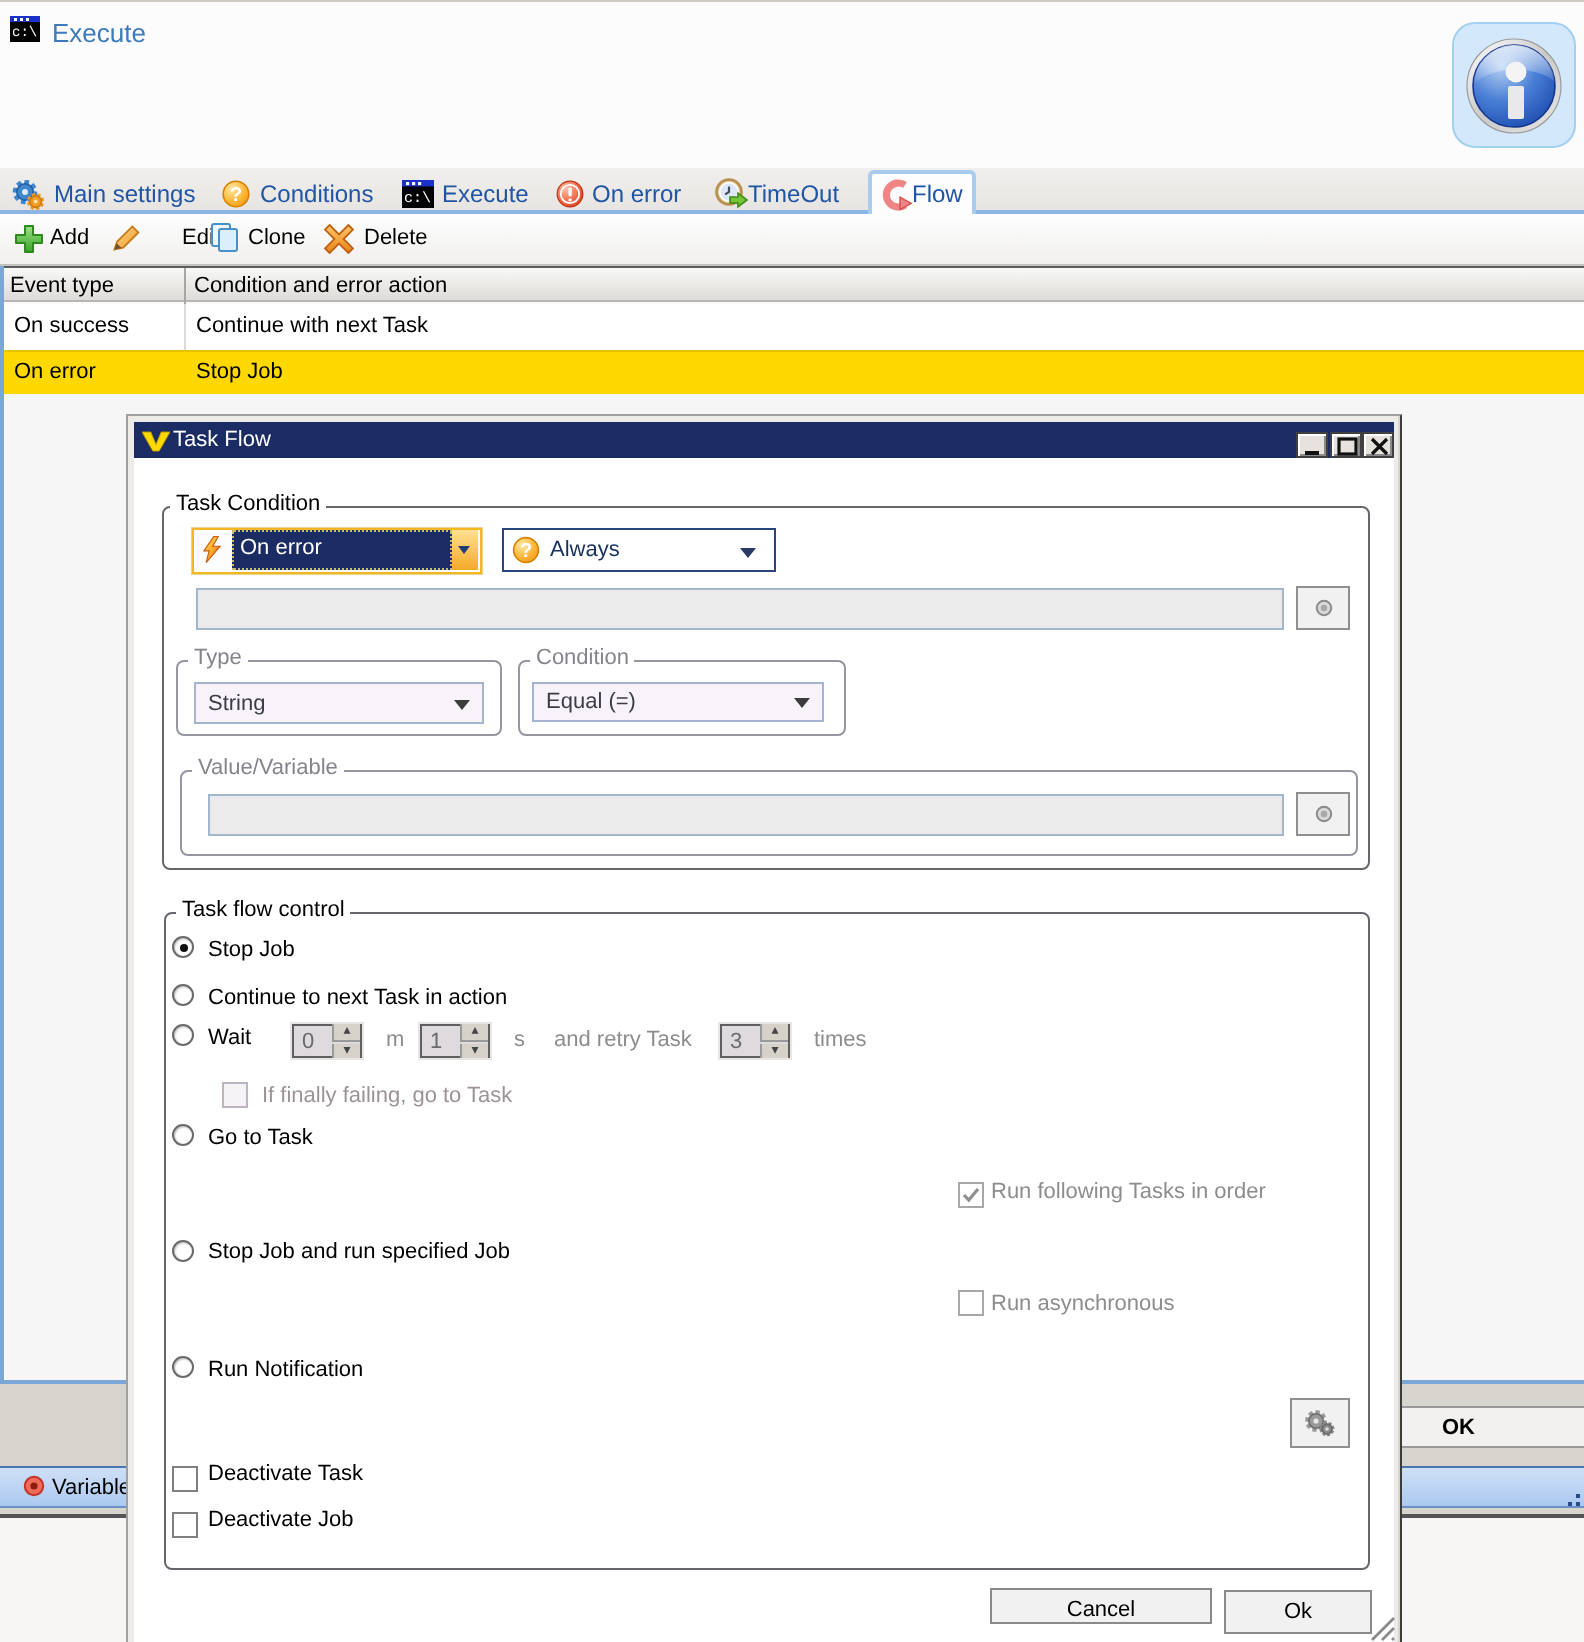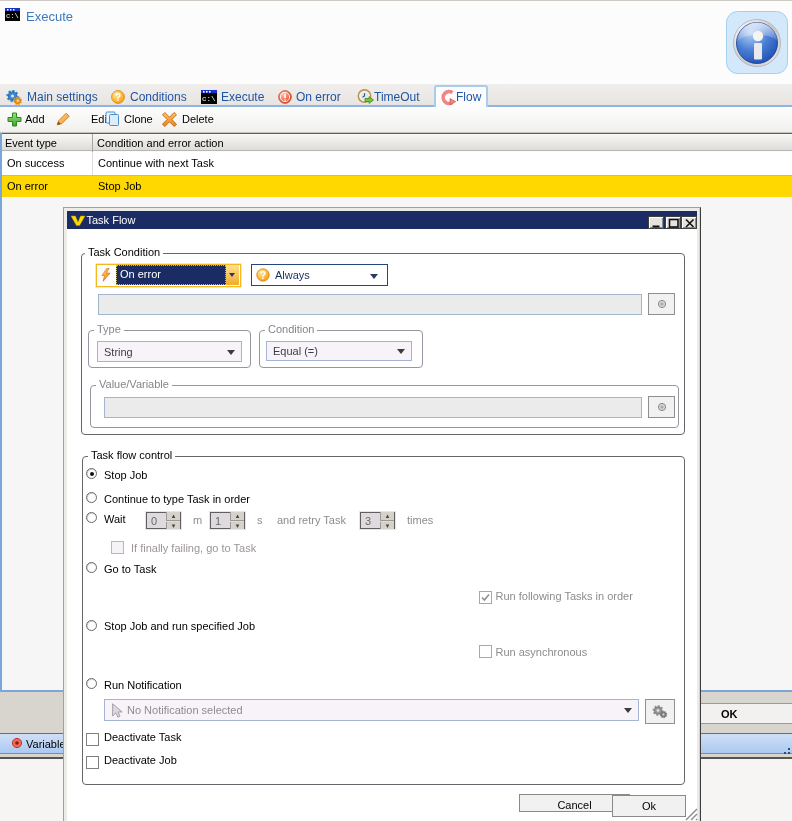--- a/index.html
+++ b/index.html
@@ -320,21 +320,21 @@
         </svg>
 </div>
 
 <div class="grp" style="left:18px;top:248px;width:603px;height:329px;"></div>
 <div class="grplbl" style="left:24px;top:241px;">Task flow control</div>
 
 <div class="radio sel" style="left:22px;top:260px;"></div>
 <div class="abs" style="left:40px;top:261px;">Stop Job</div>
 
 <div class="radio" style="left:22px;top:284px;"></div>
-<div class="abs" style="left:40px;top:285px;">Continue to type Task in order</div>
+<div class="abs" style="left:40px;top:285px;">Continue to next Task in action</div>
 
 <div class="radio" style="left:22px;top:304px;"></div>
 <div class="abs" style="left:40px;top:305px;">Wait</div>
 
 <div class="spin" style="left:82px;top:304px;">
         <span>0</span>
       </div>
 <div class="abs gray" style="left:129px;top:306px;">m</div>
 <div class="spin" style="left:146px;top:304px;">
         <span>1</span>
@@ -358,27 +358,20 @@
 </div>
 <div class="abs gray" style="left:431.5px;top:382px;">Run following Tasks in order</div>
 
 <div class="radio" style="left:22px;top:411.5px;"></div>
 <div class="abs" style="left:40px;top:412px;">Stop Job and run specified Job</div>
 <div class="cb" style="left:415px;top:437px;border-color:#a8a8a8;"></div>
 <div class="abs gray" style="left:431.5px;top:437.5px;">Run asynchronous</div>
 
 <div class="radio" style="left:22px;top:470px;"></div>
 <div class="abs" style="left:40px;top:471px;">Run Notification</div>
-<div class="ddl" style="left:40px;top:491px;width:535px;height:22px;">
-<svg width="11" height="15" viewBox="0 0 9 12" style="position:absolute;left:7px;top:3px;">
-          <polygon points="0.5,0.5 0.5,10.5 3.2,8 4.8,11.5 6.6,10.6 5,7.2 8.3,7.2" fill="#dcd8e0" stroke="#9a94a2" stroke-width="0.7"></polygon>
-        </svg>
-<div class="abs gray" style="left:22px;top:4px;">No Notification selected</div>
-        <div class="arr"></div>
-</div>
 <div class="sbtn" style="left:581px;top:491px;width:30px;height:25px;">
 <svg width="18" height="16" viewBox="0 0 18 16" style="position:absolute;left:5px;top:4px;">
           <rect x="10.13" y="6.15" width="2.2" height="2.2" fill="#9a9a9a" transform="rotate(100.0 11.23 7.25)"></rect>
           <rect x="8.37" y="8.92" width="2.2" height="2.2" fill="#9a9a9a" transform="rotate(145.0 9.47 10.02)"></rect>
           <rect x="5.15" y="9.63" width="2.2" height="2.2" fill="#9a9a9a" transform="rotate(190.0 6.25 10.73)"></rect>
           <rect x="2.38" y="7.87" width="2.2" height="2.2" fill="#9a9a9a" transform="rotate(235.0 3.48 8.97)"></rect>
           <rect x="1.67" y="4.65" width="2.2" height="2.2" fill="#9a9a9a" transform="rotate(280.0 2.77 5.75)"></rect>
           <rect x="3.43" y="1.88" width="2.2" height="2.2" fill="#9a9a9a" transform="rotate(325.0 4.53 2.98)"></rect>
           <rect x="6.65" y="1.17" width="2.2" height="2.2" fill="#9a9a9a" transform="rotate(370.0 7.75 2.27)"></rect>
           <rect x="9.42" y="2.93" width="2.2" height="2.2" fill="#9a9a9a" transform="rotate(415.0 10.52 4.03)"></rect>
@@ -395,21 +388,21 @@
           <circle cx="12.5" cy="10.5" r="2.5" fill="#8a8a8a" stroke="#666" stroke-width="0.8"></circle>
           <circle cx="12.5" cy="10.5" r="0.9" fill="#ddd"></circle>
         </svg>
 </div>
 
 <div class="cb" style="left:22px;top:524.5px;border-color:#808080;"></div>
 <div class="abs" style="left:40px;top:522.5px;">Deactivate Task</div>
 <div class="cb" style="left:22px;top:547.5px;border-color:#808080;"></div>
 <div class="abs" style="left:40px;top:545.5px;">Deactivate Job</div>
 
-<div class="btn" style="left:431px;top:586px;width:111px;height:18px;line-height:21px;margin-left:24px;">Cancel</div>
+<div class="btn" style="left:431px;top:586px;width:111px;height:18px;line-height:21px;">Cancel</div>
 <div class="btn" style="left:548px;top:587px;width:74px;height:22px;line-height:20px;">Ok</div>
 
 <svg width="13" height="13" viewBox="0 0 13 13" style="position:absolute;left:621px;top:600px;">
 <path d="M12 1 L1 12 M12 6 L6 12 M12 11 L11 12" stroke="#8a8a8a" stroke-width="1.4"></path>
 </svg>
 </div>
 
 </div>
 
 </body></html>

